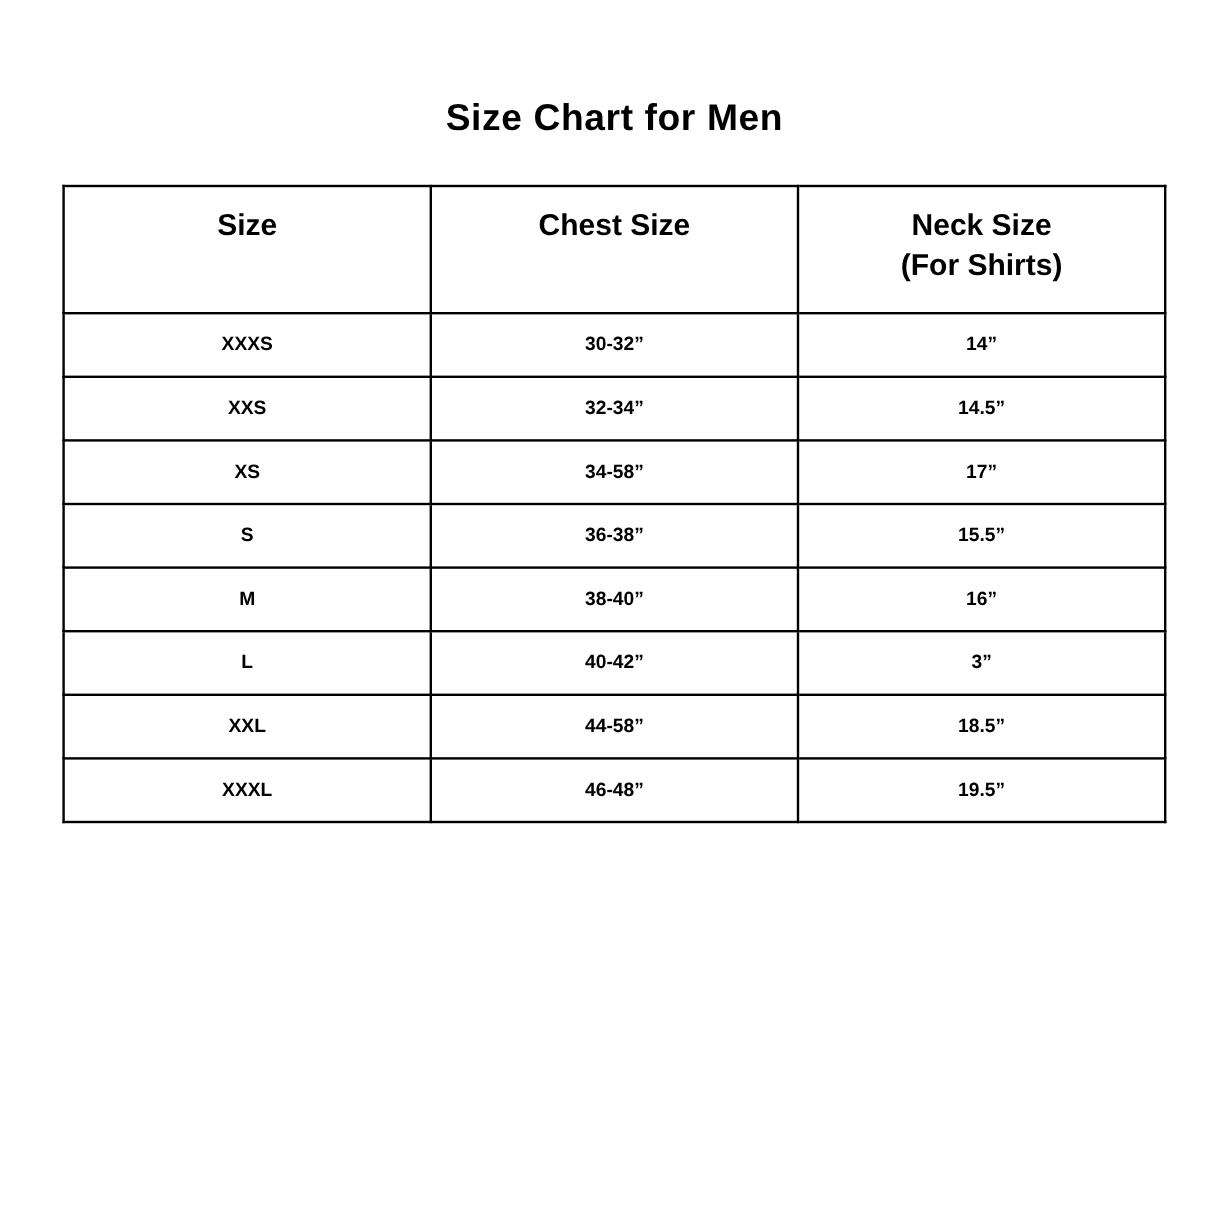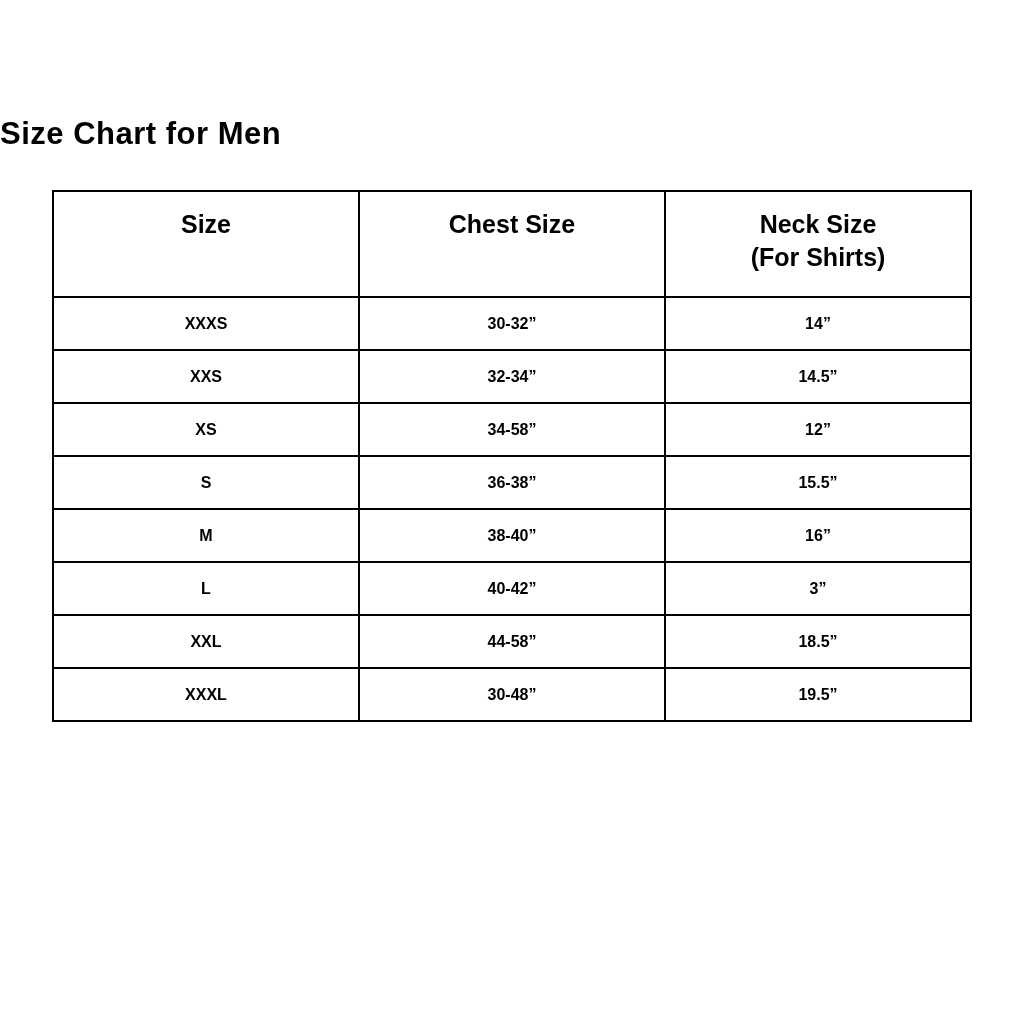--- a/index.html
+++ b/index.html
@@ -13,21 +13,22 @@
     -webkit-font-smoothing: antialiased;
   }
   .page {
     width: 1024px;
     height: 1024px;
     background: #ffffff;
     overflow: hidden;
   }
   .title {
     margin: 0;
-    padding-top: 116px;
+    padding-top: 80px;
+    text-align: center;
     font-size: 31px;
     font-weight: bold;
     letter-spacing: 0.5px;
   }
   table.size-table {
     border-collapse: collapse;
     table-layout: fixed;
     width: 920px;
     margin: 38px auto 16px auto;
     background: #ffffff;
@@ -86,21 +87,21 @@
         <td>14”</td>
       </tr>
       <tr>
         <td>XXS</td>
         <td>32-34”</td>
         <td>14.5”</td>
       </tr>
       <tr>
         <td>XS</td>
         <td>34-58”</td>
-        <td>12”</td>
+        <td>17”</td>
       </tr>
       <tr>
         <td>S</td>
         <td>36-38”</td>
         <td>15.5”</td>
       </tr>
       <tr>
         <td>M</td>
         <td>38-40”</td>
         <td>16”</td>
@@ -110,19 +111,19 @@
         <td>40-42”</td>
         <td>3”</td>
       </tr>
       <tr>
         <td>XXL</td>
         <td>44-58”</td>
         <td>18.5”</td>
       </tr>
       <tr>
         <td>XXXL</td>
-        <td>30-48”</td>
+        <td>46-48”</td>
         <td>19.5”</td>
       </tr>
     </tbody>
   </table>
 
 </div>
 
 </body></html>

